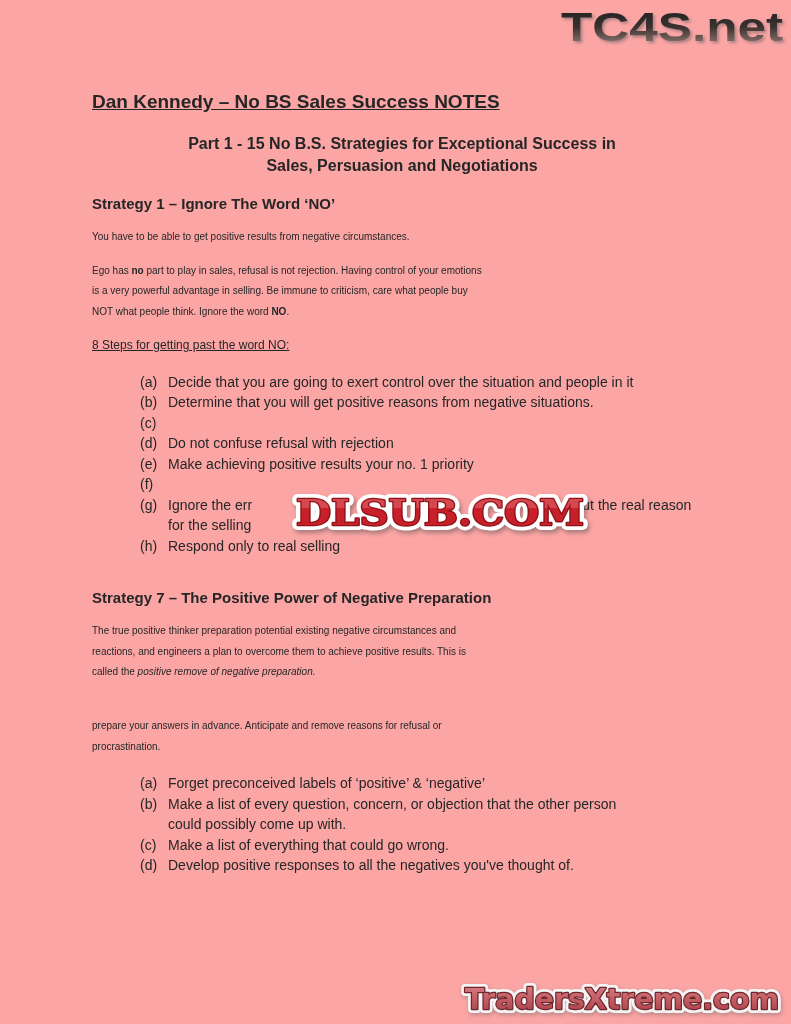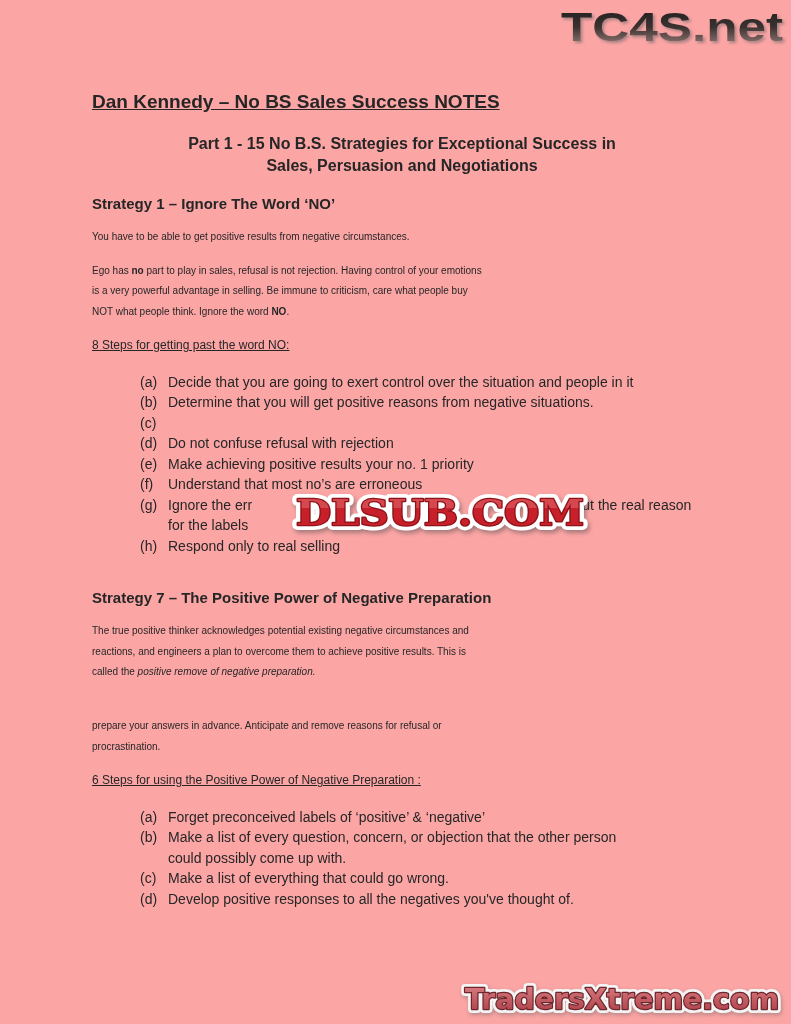--- a/index.html
+++ b/index.html
@@ -129,39 +129,37 @@
       <div class="step">
         <span class="marker">(d)</span>
         <span class="text">Do not confuse refusal with rejection</span>
       </div>
       <div class="step">
         <span class="marker">(e)</span>
         <span class="text">Make achieving positive results your no. 1 priority</span>
       </div>
       <div class="step">
         <span class="marker">(f)</span>
-        <span class="text">Understand that most no’s are erroneous</span>
       </div>
       <div class="step">
         <span class="marker">(g)</span>
-        <span class="text"><span>Ignore the err</span><span class="wm-gap"></span><span>find out the real reason</span><br><span>for the labels</span></span>
+        <span class="text"><span>Ignore the err</span><span class="wm-gap"></span><span>find out the real reason</span><br><span>for the selling</span></span>
       </div>
       <div class="step">
         <span class="marker">(h)</span>
         <span class="text">Respond only to real selling</span>
       </div>
     </div>
 
     <div class="strategy-heading second">Strategy 7 – The Positive Power of Negative Preparation</div>
 
-    <div class="para"><span>The true positive thinker acknowledges potential existing negative circumstances and</span><br><span>reactions, and engineers a plan to overcome them to achieve positive results. This is</span><br><span>called the </span><span class="i">positive remove of negative preparation.</span></div>
+    <div class="para"><span>The true positive thinker preparation potential existing negative circumstances and</span><br><span>reactions, and engineers a plan to overcome them to achieve positive results. This is</span><br><span>called the </span><span class="i">positive remove of negative preparation.</span></div>
 
     <div class="para"><br><span>prepare your answers in advance. Anticipate and remove reasons for refusal or</span><br><span>procrastination.</span></div>
 
-    <div class="steps-heading">6 Steps for using the Positive Power of Negative Preparation :</div>
 
     <div class="steps">
       <div class="step">
         <span class="marker">(a)</span>
         <span class="text">Forget preconceived labels of ‘positive’ &amp; ‘negative’</span>
       </div>
       <div class="step">
         <span class="marker">(b)</span>
         <span class="text"><span>Make a list of every question, concern, or objection that the other person</span><br><span>could possibly come up with.</span></span>
       </div>

